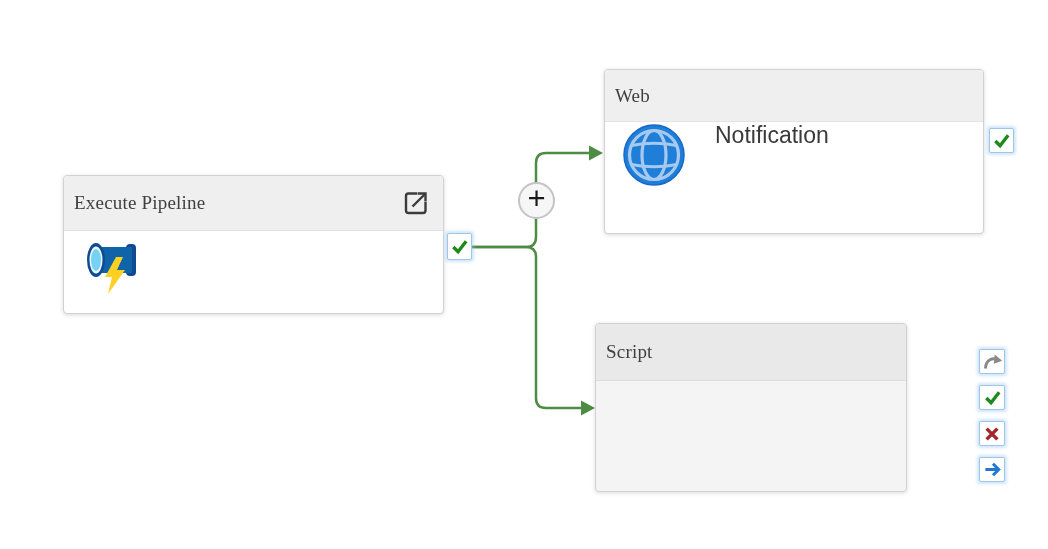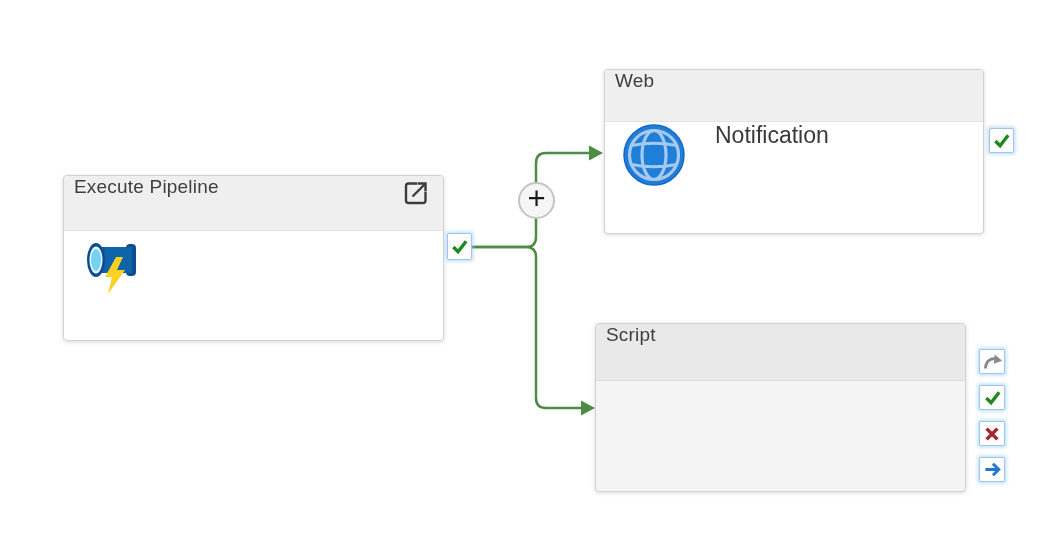--- a/index.html
+++ b/index.html
@@ -11,24 +11,24 @@
   .edge { fill:none; stroke:var(--connector); stroke-width:2.5; }
   .edge-arrow { fill:var(--connector); }
 
   .node {
     position:absolute; display:flex; flex-direction:column;
     background:#ffffff; border:1px solid var(--node_border);
     border-radius:4px; box-shadow:0 1px 4px rgba(0,0,0,0.15);
     box-sizing:border-box;
   }
   .node-header {
-    display:flex; align-items:flex-start; flex:0 0 auto;
+    display:flex; align-items:center; flex:0 0 auto;
     background:var(--header_bg); border-bottom:1px solid #e3e3e3;
     border-radius:3px 3px 0 0; padding:0 10px 0 10px;
-    color:var(--text_header); font-size:19px; letter-spacing:0.2px;
+    color:var(--text_header); font-size:19px; letter-spacing:0.2px;font-family:Liberation Serif, serif;
   }
   .header-label { white-space:nowrap; }
   .header-action { margin-left:auto; display:flex; align-items:center; cursor:pointer; background:none; border:none; padding:0; }
   .node-body {
     flex:1; display:flex; align-items:flex-start; gap:28px; padding-left:16px;
     color:var(--text_label); font-size:23px;
   }
   .node--muted { background:var(--body_bg_muted); }
   .node--muted .node-header { background:var(--header_bg_muted); border-bottom-color:#dddddd; }
   .node-icon { display:flex; align-items:center; }
@@ -56,21 +56,21 @@
 
   <svg class="edges" width="1048" height="549" viewBox="0 0 1048 549">
     <path class="edge" d="M472 247 H526 Q536 247 536 237 V163 Q536 153 546 153 H589"></path>
     <polygon class="edge-arrow" points="589,145.5 603,153 589,160.5"></polygon>
     <path class="edge" d="M472 247 H526 Q536 247 536 257 V398 Q536 408 546 408 H581"></path>
     <polygon class="edge-arrow" points="581,400.5 595,408 581,415.5"></polygon>
   </svg>
 
   <button class="add-btn">+</button>
 
-  <div class="node" style="left:63px; top:175px; width:381px; height:166px;">
+  <div class="node" style="left:63px; top:175px; width:381px; height:139px;">
     <div class="node-header" style="height:54px;">
       <span class="header-label">Execute Pipeline</span>
       <button class="header-action">
         <svg width="34" height="34" viewBox="0 0 34 34">
           <path d="M18 7.5 H9.5 Q7 7.5 7 10 V24.5 Q7 27 9.5 27 H24 Q26.5 27 26.5 24.5 V16" style="fill:none; stroke:var(--link_icon); stroke-width:2.4;"></path>
           <path d="M13.5 20.5 L26.5 7.5" style="fill:none; stroke:var(--link_icon); stroke-width:2.4;"></path>
           <path d="M18.5 7.5 H26.5 V15.5" style="fill:none; stroke:var(--link_icon); stroke-width:2.4;"></path>
         </svg>
       </button>
     </div>
@@ -111,21 +111,21 @@
       <span class="node-label">Notification</span>
     </div>
   </div>
 
   <button class="port" style="left:989px; top:128px; width:25px; height:25px;">
     <svg width="19" height="19" viewBox="0 0 20 20">
       <path d="M3.5 10.5 L8.5 15.5 L17 4.5" style="fill:none; stroke:var(--success); stroke-width:3.6;"></path>
     </svg>
   </button>
 
-  <div class="node node--muted" style="left:595px; top:323px; width:371px; height:169px;">
+  <div class="node node--muted" style="left:595px; top:323px; width:312px; height:169px;">
     <div class="node-header" style="height:56px;">
       <span class="header-label">Script</span>
     </div>
   </div>
 
   <button class="port" style="left:979px; top:349px; width:26px; height:25px;">
     <svg width="21" height="19" viewBox="0 0 24 20">
       <path d="M4 18 C4 8 13 4.5 18 8.5" style="fill:none; stroke:var(--skipped); stroke-width:3.4;"></path>
       <polygon points="14.5,2 23,9 13.5,12.5" style="fill:var(--skipped);"></polygon>
     </svg>

